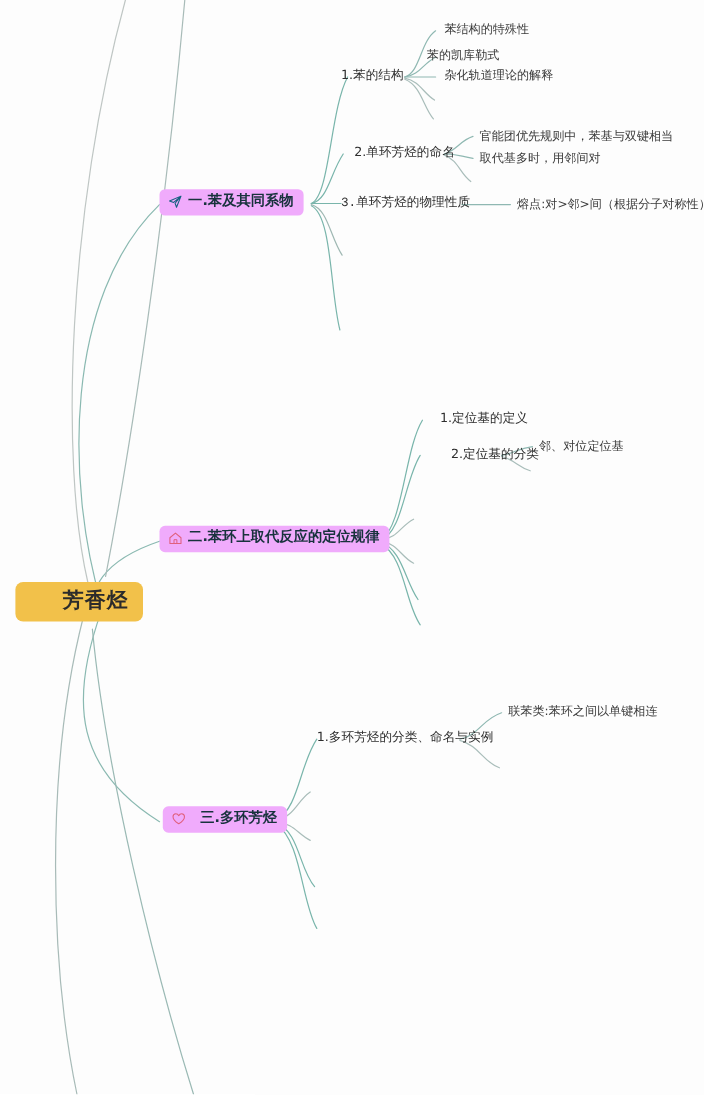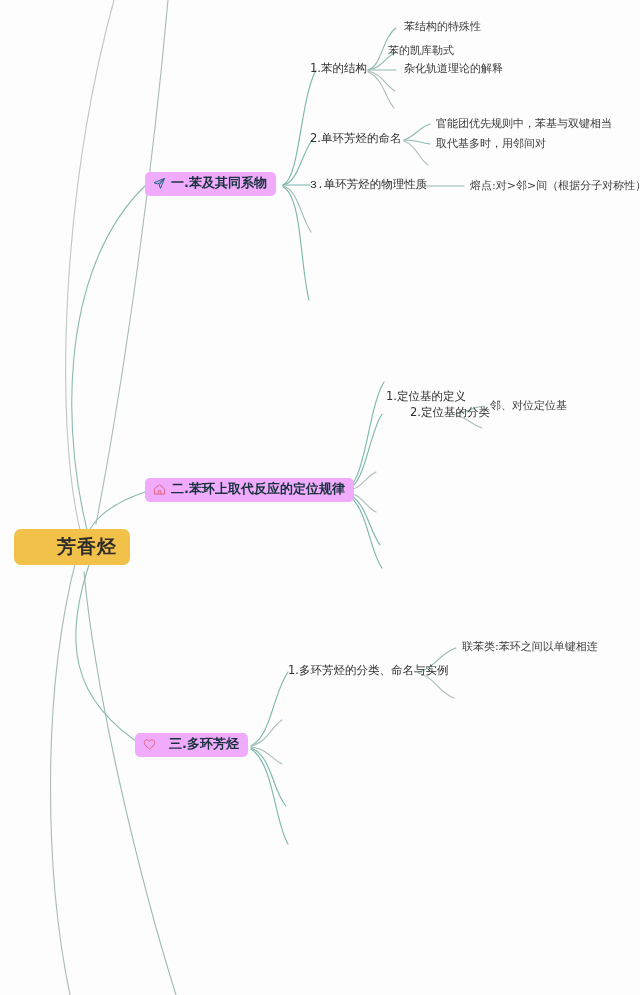--- a/index.html
+++ b/index.html
@@ -149,21 +149,21 @@
       <svg viewBox="0 0 16 16" width="13" height="13">
         <path d="M14.2 1.6 L1.4 7.1 L6.0 8.6 L13.4 2.6 L7.6 9.6 L9.2 14.0 Z" fill="none" stroke="#14607f" stroke-width="1.2" stroke-linejoin="round"></path>
       </svg>
     </span>
     <span>一.苯及其同系物</span>
   </div>
 
   <div class="node topic-node" style="left:310px; top:62px;">
     <span>1.苯的结构</span>
   </div>
-  <div class="node topic-node" style="left:310px; top:132px;">
+  <div class="node topic-node" style="left:322px; top:132px;">
     <span>2.单环芳烃的命名</span>
   </div>
   <div class="node topic-node" style="left:310px; top:178px;font-family:Liberation Mono, monospace;">
     <span>3.单环芳烃的物理性质</span>
   </div>
 
   <div class="node leaf-node" style="left:404px; top:20px;">
     <span>苯结构的特殊性</span>
   </div>
   <div class="node leaf-node" style="left:388px; top:44px;">
@@ -187,32 +187,32 @@
   <div class="node branch-node" style="left:145px; top:478px;">
     <span class="branch-icon">
       <svg viewBox="0 0 16 16" width="13" height="13">
         <path d="M1.8 7.2 L8 2.0 L14.2 7.2 L14.2 13.6 L1.8 13.6 Z" fill="none" stroke="#e0607e" stroke-width="1.2" stroke-linejoin="round"></path>
         <path d="M6.4 13.6 L6.4 9.4 L9.6 9.4 L9.6 13.6" fill="none" stroke="#e0607e" stroke-width="1.1"></path>
       </svg>
     </span>
     <span>二.苯环上取代反应的定位规律</span>
   </div>
 
-  <div class="node topic-node" style="left:386px; top:374px;margin-top:16px;">
+  <div class="node topic-node" style="left:400px; top:374px;">
     <span>1.定位基的定义</span>
   </div>
   <div class="node topic-node" style="left:386px; top:406px;margin-left:24px;">
     <span>2.定位基的分类</span>
   </div>
 
   <div class="node leaf-node" style="left:490px; top:399px;">
     <span>邻、对位定位基</span>
   </div>
 
-  <div class="node branch-node" style="left:135px; top:733px;gap:12px;">
+  <div class="node branch-node" style="left:148px; top:733px;gap:12px;">
     <span class="branch-icon">
       <svg viewBox="0 0 16 16" width="13" height="13">
         <path d="M8 13.4 C8 13.4 1.6 9.6 1.6 5.6 C1.6 3.5 3.2 2.2 4.8 2.2 C6.2 2.2 7.4 3.1 8 4.3 C8.6 3.1 9.8 2.2 11.2 2.2 C12.8 2.2 14.4 3.5 14.4 5.6 C14.4 9.6 8 13.4 8 13.4 Z" fill="none" stroke="#e0607e" stroke-width="1.2" stroke-linejoin="round"></path>
       </svg>
     </span>
     <span>三.多环芳烃</span>
   </div>
 
   <div class="node topic-node" style="left:288px; top:664px;">
     <span>1.多环芳烃的分类、命名与实例</span>

